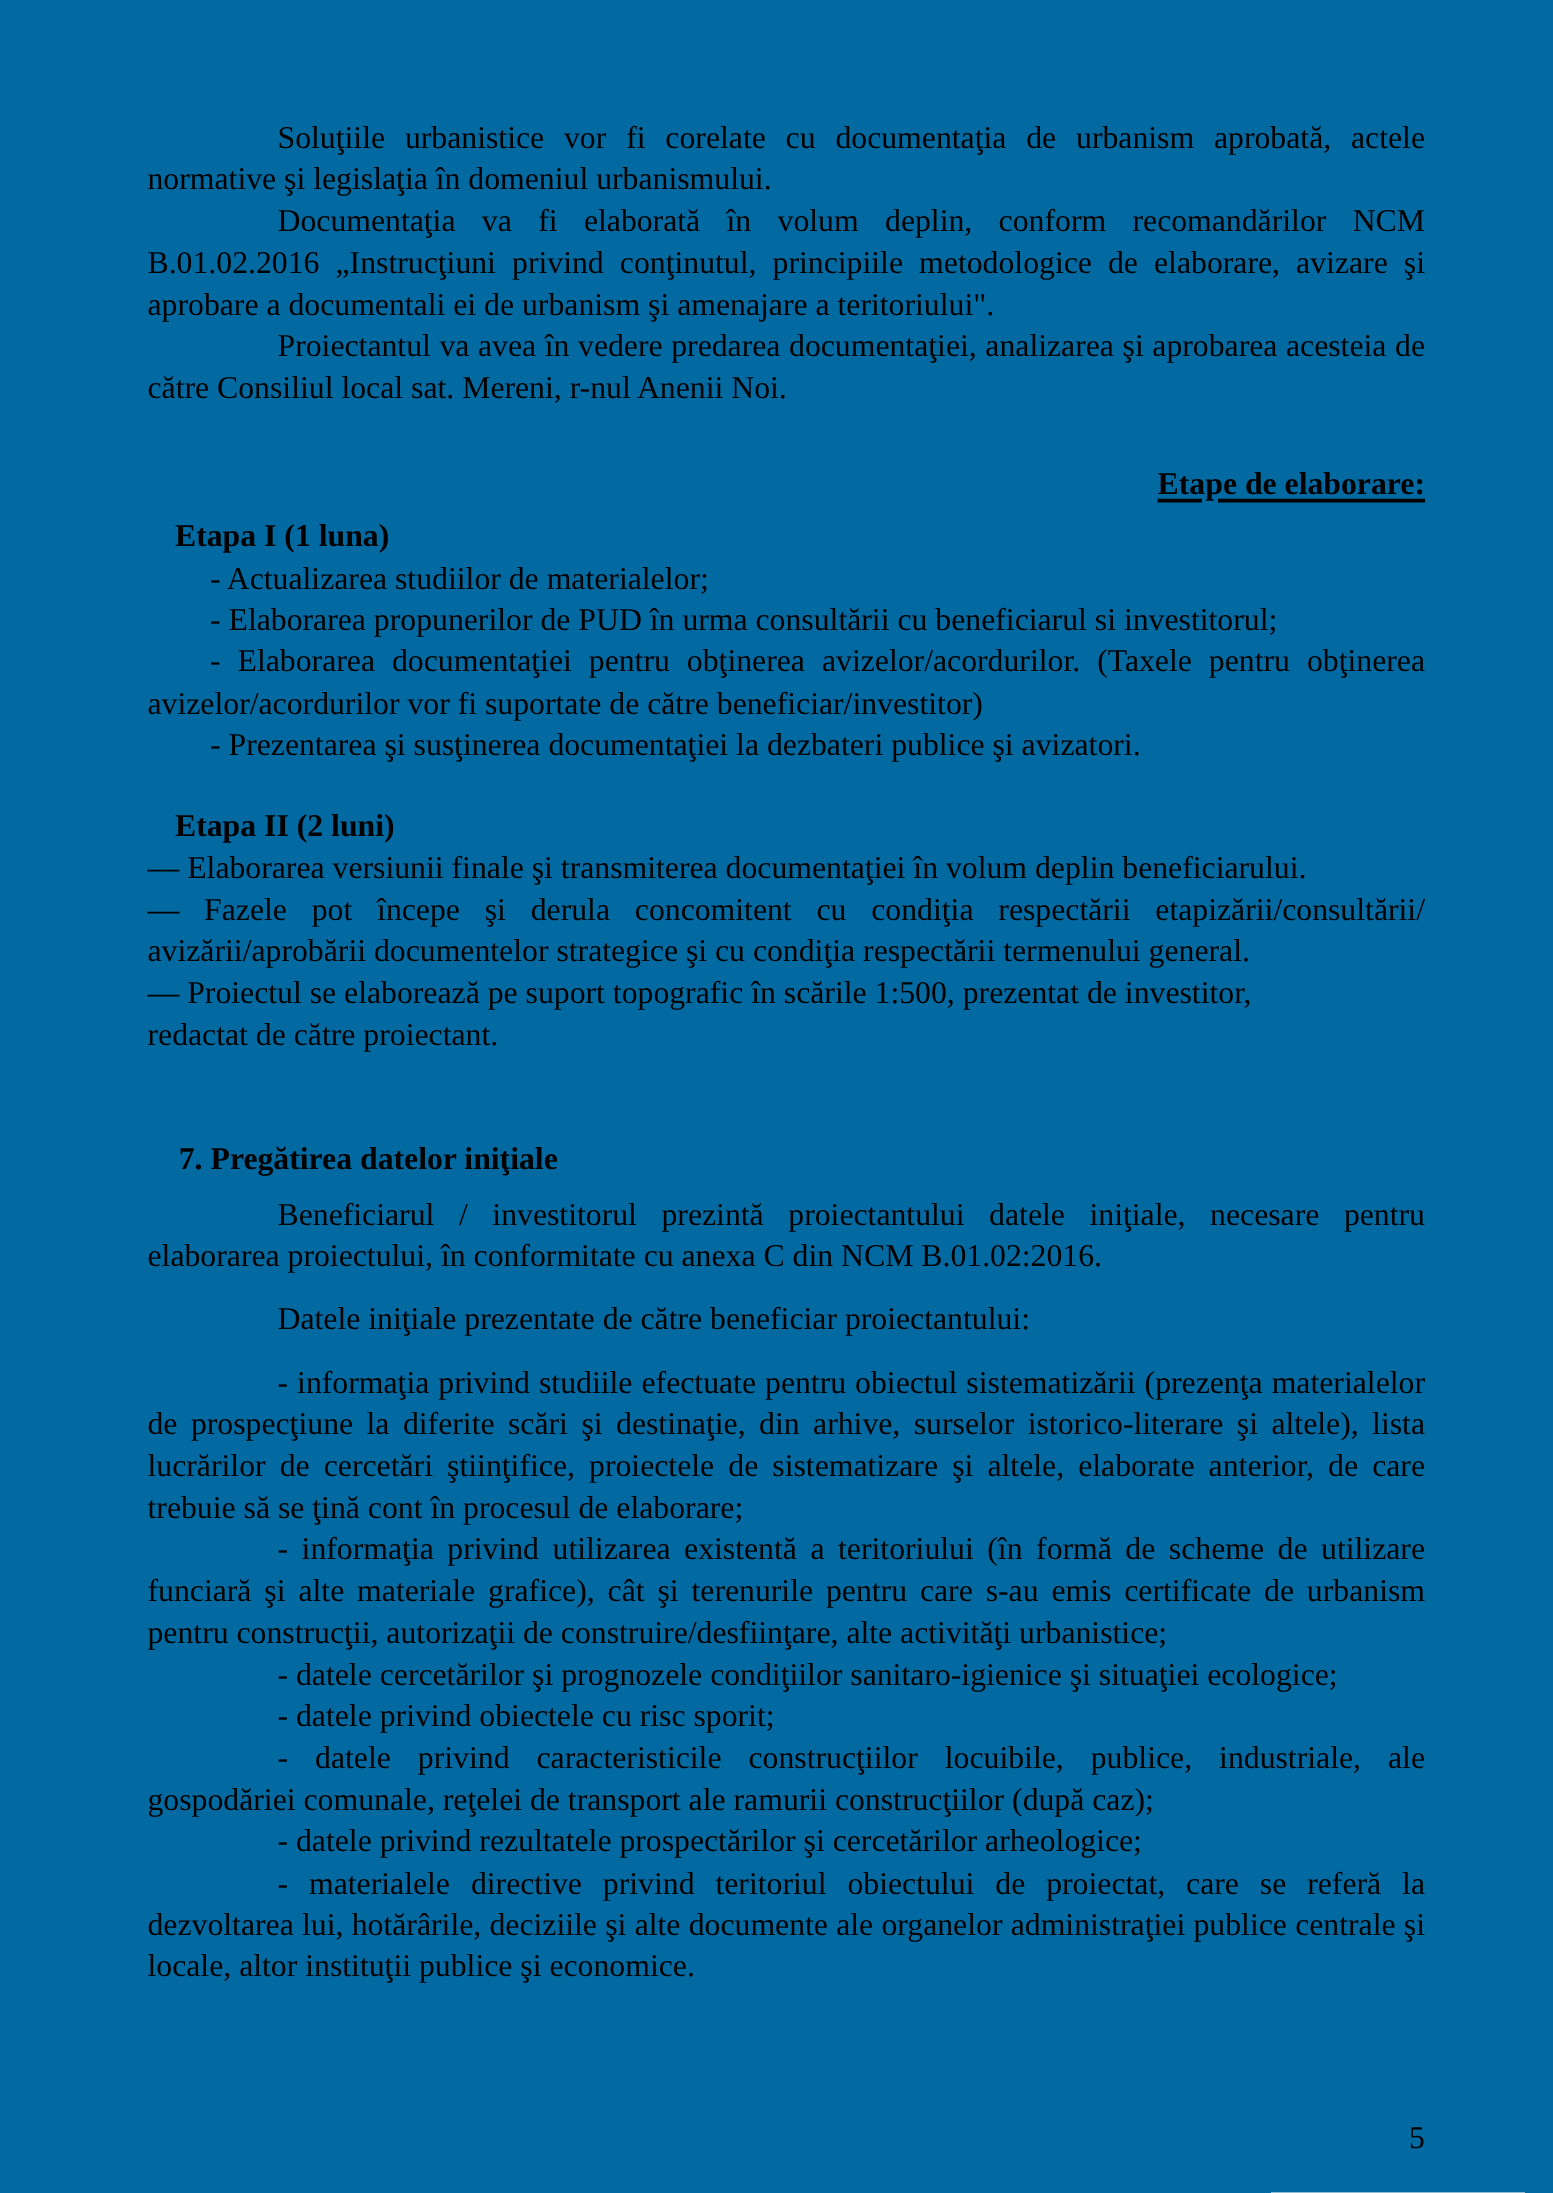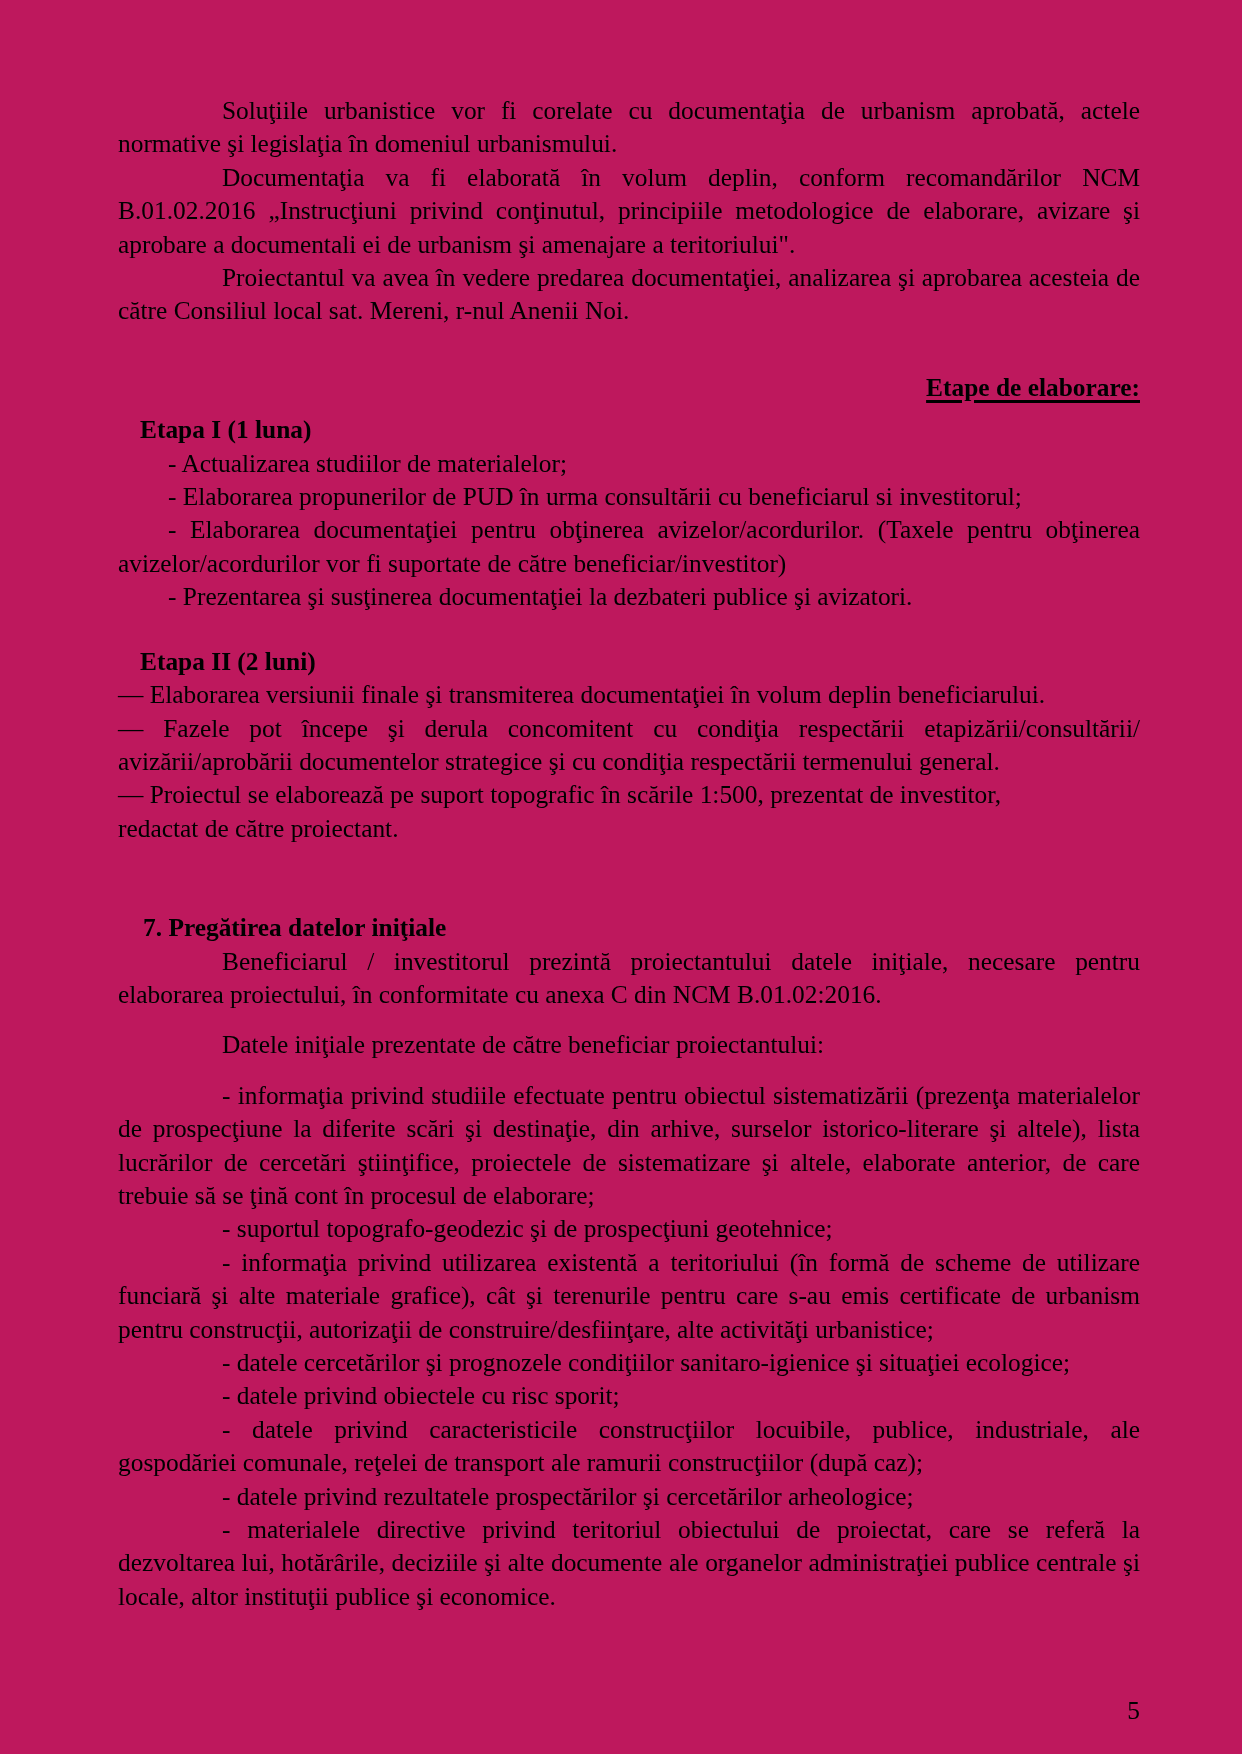--- a/index.html
+++ b/index.html
@@ -4,21 +4,21 @@
 <style>
   html, body {
     margin: 0;
     padding: 0;
     background: #ffffff;
   }
   .page {
     position: relative;
     width: 1242px;
     height: 1754px;
-    background: #be185d;
+    background: #0369a1;
     box-sizing: border-box;
     padding: 94px 102px 0 118px;
     font-family: "Liberation Serif", "DejaVu Serif", serif;
     font-size: 25.4px;
     line-height: 33.4px;
     color: #000000;
     overflow: hidden;
   }
   p {
     margin: 0;
@@ -42,21 +42,21 @@
   }
   .stage1-title { margin-top: 9px; }
   .stage2-title { margin-top: 31px; }
   .s1 { text-indent: 50px; }
   .s2 { text-indent: 0; white-space: pre-line; }
   .h7 {
     font-weight: bold;
     margin: 66px 0 0 25px;
     text-align: left;
   }
-  .p-benef { }
+  .p-benef { margin-top: 11px; }
   .p-datele { margin-top: 17px; }
   .item-first { margin-top: 17px; }
   .pagenum {
     position: absolute;
     top: 1694px;
     right: 102px;
     text-align: right;
   }
 </style>
 </head>
@@ -80,21 +80,20 @@
   <p class="s2">— Elaborarea versiunii finale şi transmiterea documentaţiei în volum deplin beneficiarului.</p>
   <p class="s2">— Fazele pot începe şi derula concomitent cu condiţia respectării etapizării/consultării/ avizării/aprobării documentelor strategice şi cu condiţia respectării termenului general.</p>
   <p class="s2">— Proiectul se elaborează pe suport topografic în scările 1:500, prezentat de investitor,
 redactat de către proiectant.</p>
 
   <p class="h7">7. Pregătirea datelor iniţiale</p>
   <p class="ind p-benef">Beneficiarul / investitorul prezintă proiectantului datele iniţiale, necesare pentru elaborarea proiectului, în conformitate cu anexa C din NCM B.01.02:2016.</p>
   <p class="ind p-datele">Datele iniţiale prezentate de către beneficiar proiectantului:</p>
 
   <p class="ind item-first">- informaţia privind studiile efectuate pentru obiectul sistematizării (prezenţa materialelor de prospecţiune la diferite scări şi destinaţie, din arhive, surselor istorico-literare şi altele), lista lucrărilor de cercetări ştiinţifice, proiectele de sistematizare şi altele, elaborate anterior, de care trebuie să se ţină cont în procesul de elaborare;</p>
-  <p class="ind">- suportul topografo-geodezic şi de prospecţiuni geotehnice;</p>
   <p class="ind">- informaţia privind utilizarea existentă a teritoriului (în formă de scheme de utilizare funciară şi alte materiale grafice), cât şi terenurile pentru care s-au emis certificate de urbanism pentru construcţii, autorizaţii de construire/desfiinţare, alte activităţi urbanistice;</p>
   <p class="ind">- datele cercetărilor şi prognozele condiţiilor sanitaro-igienice şi situaţiei ecologice;</p>
   <p class="ind">- datele privind obiectele cu risc sporit;</p>
   <p class="ind">- datele privind caracteristicile construcţiilor locuibile, publice, industriale, ale gospodăriei comunale, reţelei de transport ale ramurii construcţiilor (după caz);</p>
   <p class="ind">- datele privind rezultatele prospectărilor şi cercetărilor arheologice;</p>
   <p class="ind">- materialele directive privind teritoriul obiectului de proiectat, care se referă la dezvoltarea lui, hotărârile, deciziile şi alte documente ale organelor administraţiei publice centrale şi locale, altor instituţii publice şi economice.</p>
 
   <div class="pagenum">5</div>
 </div>
 

